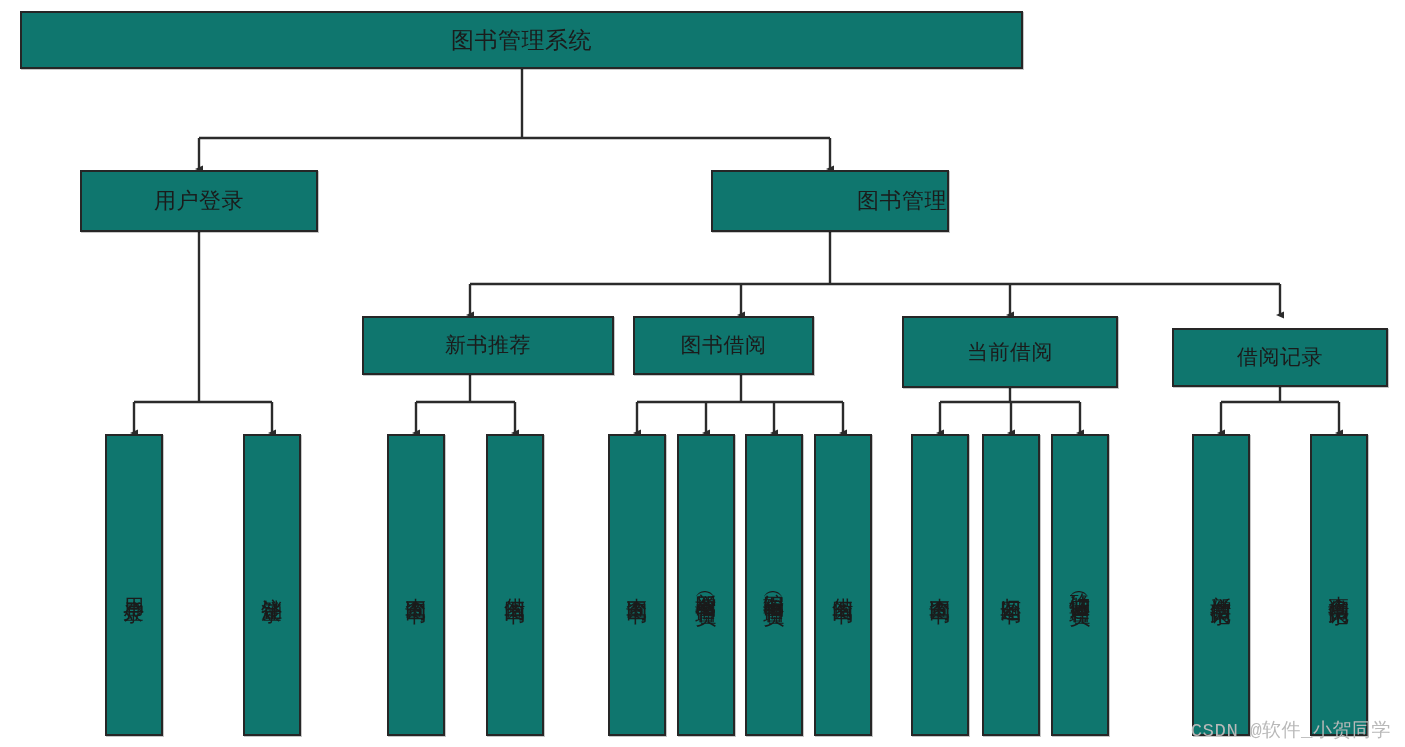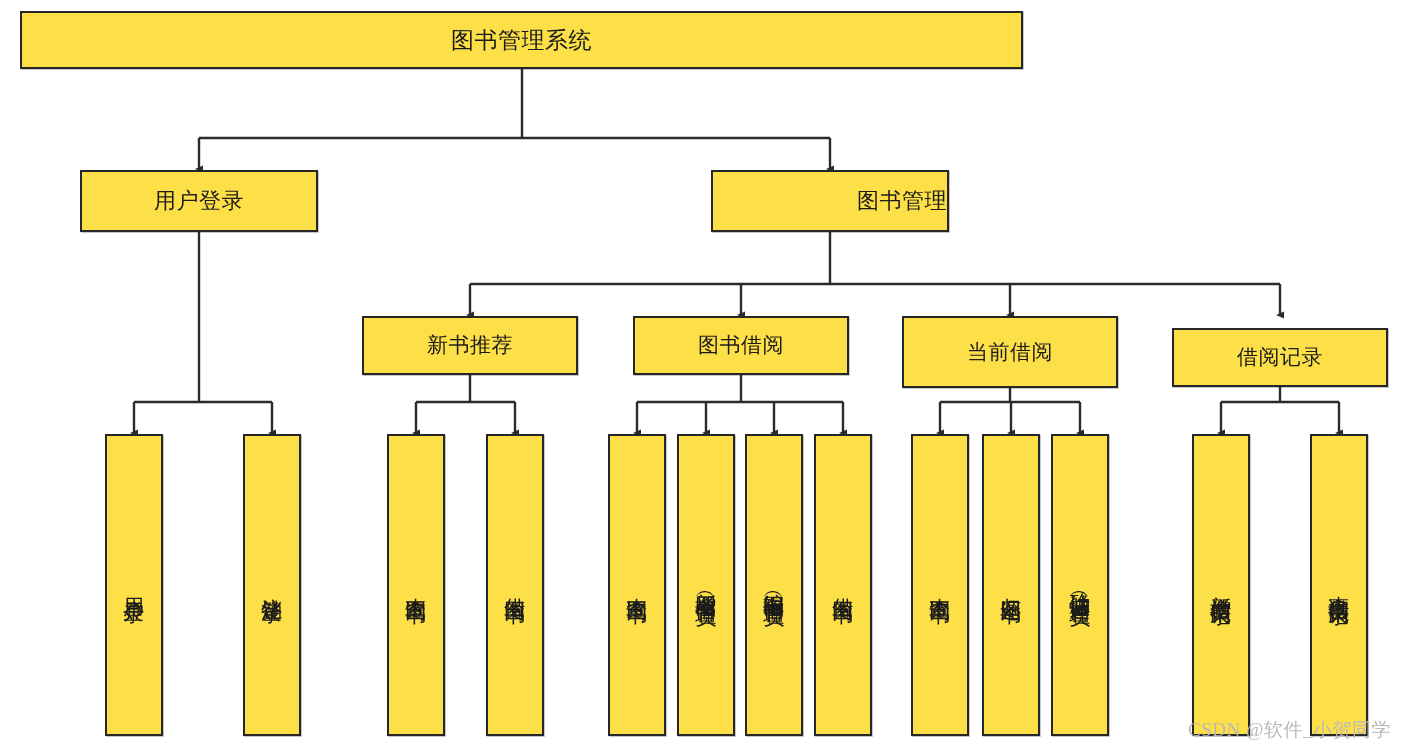--- a/index.html
+++ b/index.html
@@ -23,21 +23,21 @@
   svg.diagram-canvas {
     position: absolute;
     left: 0;
     top: 0;
     width: 1405px;
     height: 747px;
   }
   .node-box {
     position: absolute;
     box-sizing: border-box;
-    background: #fde047;
+    background: #0f766e;
     border: 2px solid #262626;
     box-shadow: 1px 1px 0 rgba(0,0,0,0.22);
     display: flex;
     align-items: center;
     justify-content: center;
     overflow: hidden;
   }
   .node-label {
     color: #1b1b1b;
     font-family: "Liberation Sans", "DejaVu Sans", sans-serif;
@@ -57,21 +57,21 @@
     letter-spacing: 2px;
     white-space: normal;
     max-height: 100%;
   }
   .watermark {
     position: absolute;
     right: 14px;
     bottom: 4px;
     font-size: 19px;
     color: #b9b9b9;
-    font-family: Liberation Serif, serif;
+    font-family: Liberation Mono, monospace;
     letter-spacing: 0.5px;
     white-space: nowrap;
     pointer-events: none;
   }
 </style>
 </head>
 <body>
 
 <div id="diagram-root">
 
@@ -121,24 +121,24 @@
   <div id="node-layer">
       <div class="node-box level-root" style="left: 20px; top: 11px; width: 1003px; height: 58px;">
         <span class="node-label">图书管理系统</span>
       </div>
       <div class="node-box level-2" style="left: 80px; top: 170px; width: 238px; height: 62px;">
         <span class="node-label">用户登录</span>
       </div>
       <div class="node-box level-2" style="left: 711px; top: 170px; width: 238px; height: 62px; justify-content: flex-end;">
         <span class="node-label">图书管理</span>
       </div>
-      <div class="node-box level-3" style="left: 362px; top: 316px; width: 216px; height: 59px;">
+      <div class="node-box level-3" style="left: 362px; top: 316px; width: 252px; height: 59px;">
         <span class="node-label">新书推荐</span>
       </div>
-      <div class="node-box level-3" style="left: 633px; top: 316px; width: 216px; height: 59px;">
+      <div class="node-box level-3" style="left: 633px; top: 316px; width: 181px; height: 59px;">
         <span class="node-label">图书借阅</span>
       </div>
       <div class="node-box level-3" style="left: 902px; top: 316px; width: 216px; height: 72px;">
         <span class="node-label">当前借阅</span>
       </div>
       <div class="node-box level-3" style="left: 1172px; top: 316px; width: 216px; height: 59px; margin-top: 12px;">
         <span class="node-label">借阅记录</span>
       </div>
       <div class="node-box leaf" style="left: 105px; top: 434px; width: 58px; height: 302px;">
         <span class="node-label">用户登录</span>

